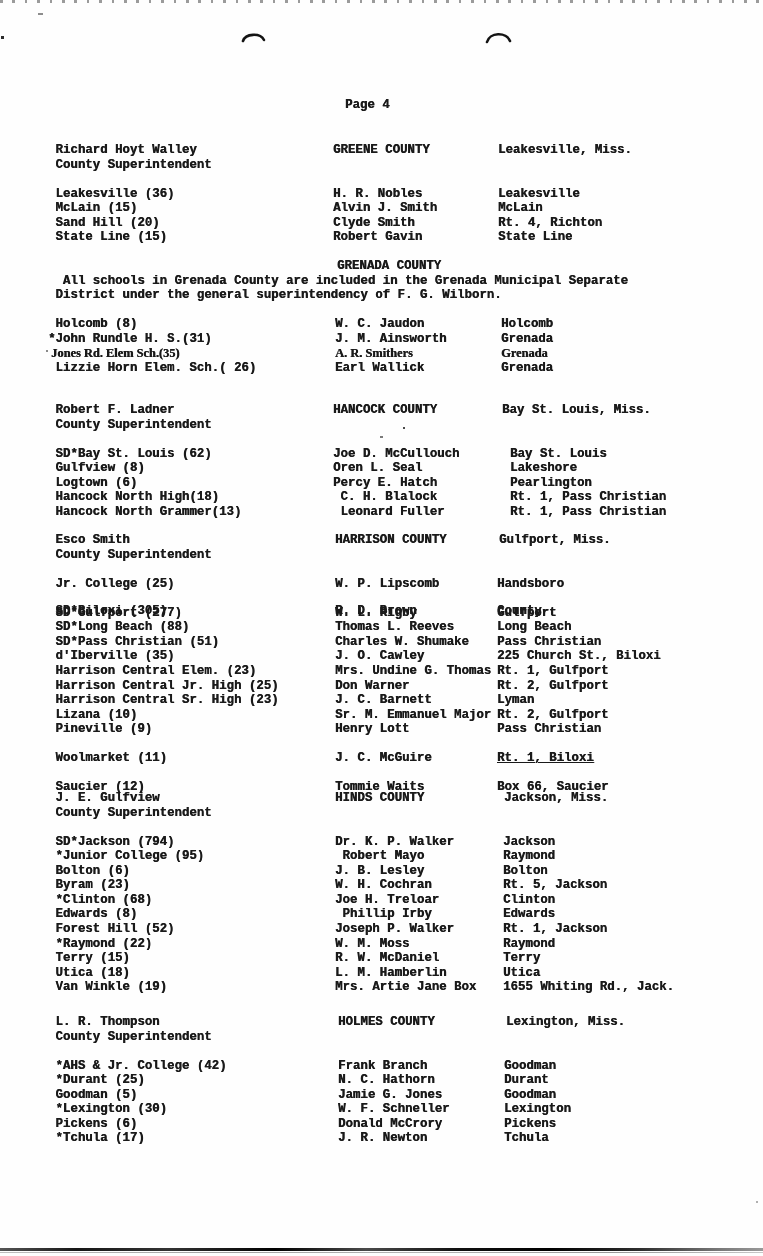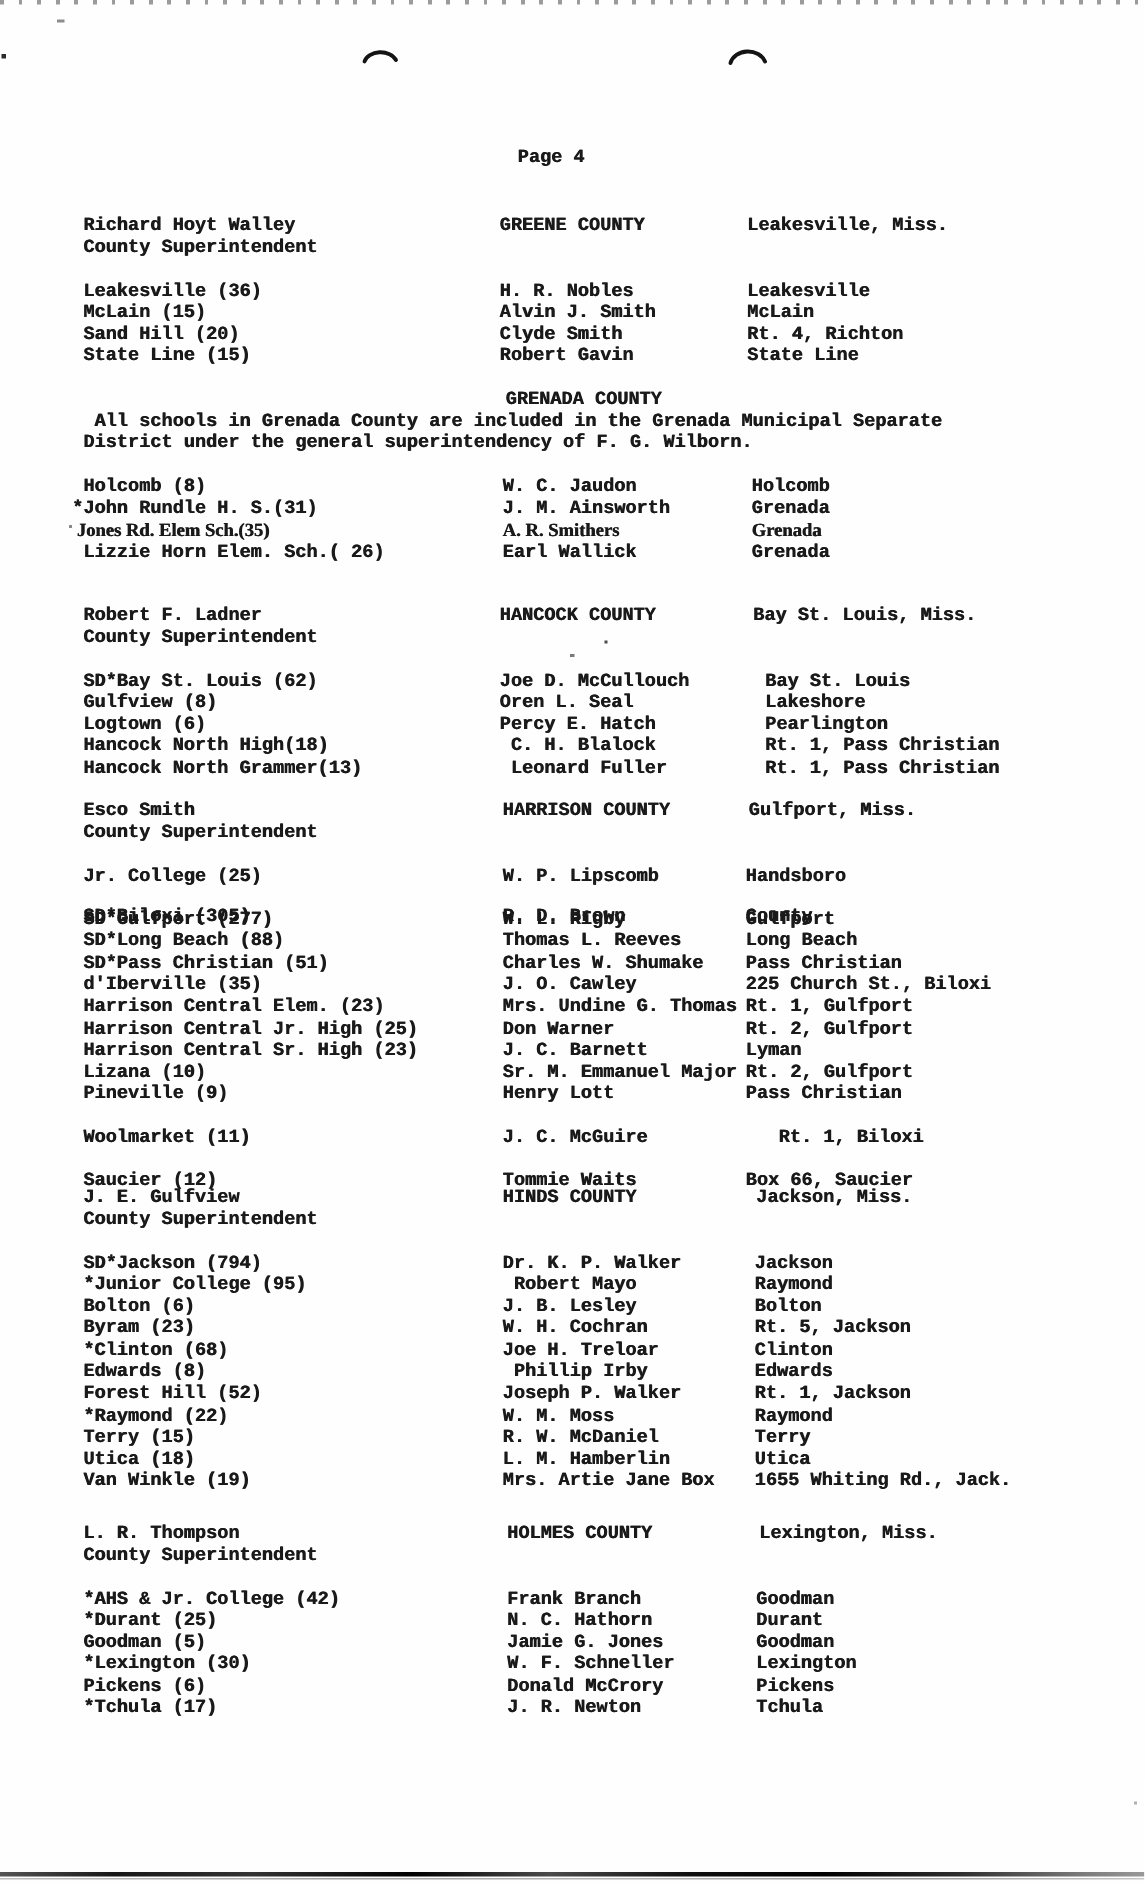--- a/index.html
+++ b/index.html
@@ -85,21 +85,21 @@
       <div class="line" style="top: 605.75px;"><span style="left: 48px;"> SD*Gulfport (277)</span><span style="left: 335px;">W. L. Rigby</span><span style="left: 497px;">Gulfport</span></div>
       <div class="line" style="top: 620.3px;"><span style="left: 48px;"> SD*Long Beach (88)</span><span style="left: 335px;">Thomas L. Reeves</span><span style="left: 497px;">Long Beach</span></div>
       <div class="line" style="top: 634.85px;"><span style="left: 48px;"> SD*Pass Christian (51)</span><span style="left: 335px;">Charles W. Shumake</span><span style="left: 497px;">Pass Christian</span></div>
       <div class="line" style="top: 649.4px;"><span style="left: 48px;"> d'Iberville (35)</span><span style="left: 335px;">J. O. Cawley</span><span style="left: 497px;">225 Church St., Biloxi</span></div>
       <div class="line" style="top: 663.95px;"><span style="left: 48px;"> Harrison Central Elem. (23)</span><span style="left: 335px;">Mrs. Undine G. Thomas</span><span style="left: 497px;">Rt. 1, Gulfport</span></div>
       <div class="line" style="top: 678.5px;"><span style="left: 48px;"> Harrison Central Jr. High (25)</span><span style="left: 335px;">Don Warner</span><span style="left: 497px;">Rt. 2, Gulfport</span></div>
       <div class="line" style="top: 693.05px;"><span style="left: 48px;"> Harrison Central Sr. High (23)</span><span style="left: 335px;">J. C. Barnett</span><span style="left: 497px;">Lyman</span></div>
       <div class="line" style="top: 707.6px;"><span style="left: 48px;"> Lizana (10)</span><span style="left: 335px;">Sr. M. Emmanuel Major</span><span style="left: 497px;">Rt. 2, Gulfport</span></div>
       <div class="line" style="top: 722.15px;"><span style="left: 48px; text-align: right;"> Pineville (9)</span><span style="left: 335px;">Henry Lott</span><span style="left: 497px;">Pass Christian</span></div>
       <div class="line" style="top: 780px;"><span style="left: 48px;"> Saucier (12)</span><span style="left: 335px;">Tommie Waits</span><span style="left: 497px;">Box 66, Saucier</span></div>
-      <div class="line" style="top: 751.25px;"><span style="left: 48px;"> Woolmarket (11)</span><span style="left: 335px;">J. C. McGuire</span><span style="left: 519px;">Rt. 1, Biloxi</span></div>
+      <div class="line" style="top: 751.25px;"><span style="left: 48px;"> Woolmarket (11)</span><span style="left: 335px;">J. C. McGuire</span><span style="left: 497px; text-decoration: underline;">Rt. 1, Biloxi</span></div>
       <div class="line" style="top: 791px;"><span style="left: 48px;"> J. E. Gulfview</span><span style="left: 335px;">HINDS COUNTY</span><span style="left: 504px;">Jackson, Miss.</span></div>
       <div class="line" style="top: 805.55px;"><span style="left: 48px;"> County Superintendent</span></div>
       <div class="line" style="top: 834.65px;"><span style="left: 48px;"> SD*Jackson (794)</span><span style="left: 335px;">Dr. K. P. Walker</span><span style="left: 503px;">Jackson</span></div>
       <div class="line" style="top: 849.2px;"><span style="left: 48px;"> *Junior College (95)</span><span style="left: 335px;"> Robert Mayo</span><span style="left: 503px;">Raymond</span></div>
       <div class="line" style="top: 863.75px;"><span style="left: 48px;"> Bolton (6)</span><span style="left: 335px;">J. B. Lesley</span><span style="left: 503px;">Bolton</span></div>
       <div class="line" style="top: 878.3px;"><span style="left: 48px;"> Byram (23)</span><span style="left: 335px;">W. H. Cochran</span><span style="left: 503px;">Rt. 5, Jackson</span></div>
       <div class="line" style="top: 892.85px;"><span style="left: 48px;"> *Clinton (68)</span><span style="left: 335px;">Joe H. Treloar</span><span style="left: 503px;">Clinton</span></div>
       <div class="line" style="top: 907.4px;"><span style="left: 48px;"> Edwards (8)</span><span style="left: 335px;"> Phillip Irby</span><span style="left: 503px;">Edwards</span></div>
       <div class="line" style="top: 921.95px;"><span style="left: 48px;"> Forest Hill (52)</span><span style="left: 335px;">Joseph P. Walker</span><span style="left: 503px;">Rt. 1, Jackson</span></div>
       <div class="line" style="top: 936.5px;"><span style="left: 48px;"> *Raymond (22)</span><span style="left: 335px;">W. M. Moss</span><span style="left: 503px;">Raymond</span></div>

